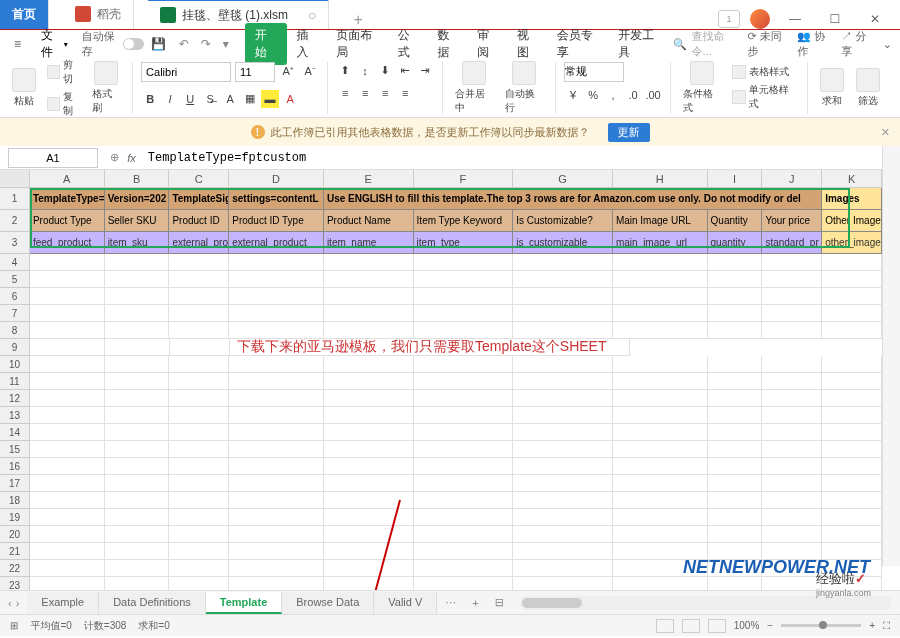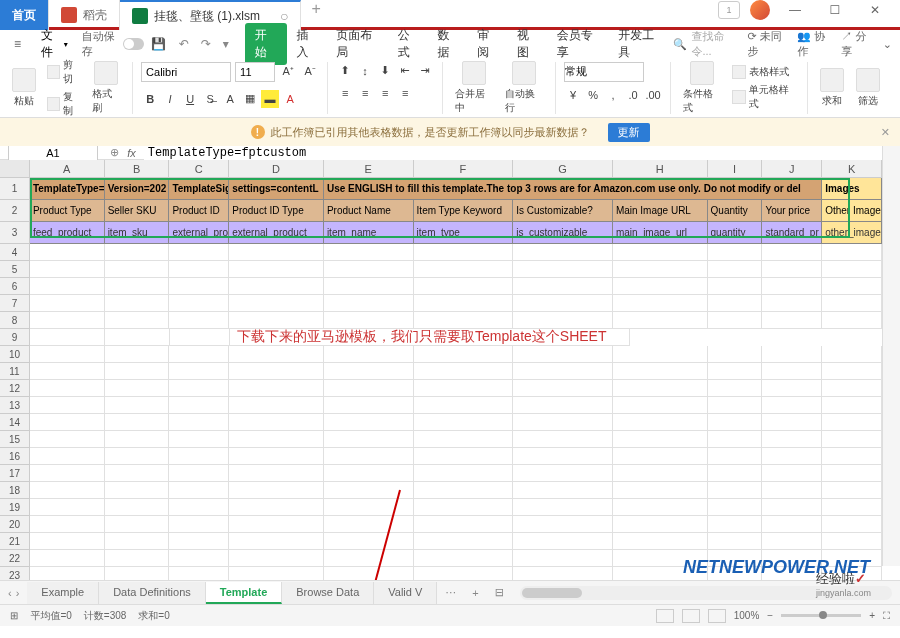--- a/index.html
+++ b/index.html
@@ -1,19 +1,19 @@
 <!DOCTYPE html>
 <html><head>
   <meta charset="utf-8">
   <style>
     * { margin: 0; padding: 0; box-sizing: border-box; }
     body { font-family: "Microsoft YaHei", Arial, sans-serif; font-size: 12px; background: #fff; width: 900px; height: 638px; overflow: hidden; position: relative; }
     
     
-    .titlebar { height: 30px; display: flex; align-items: flex-start; background: #fff; border-bottom: 3px solid #b91c1c; }
+    .titlebar { height: 30px; display: flex; align-items: flex-end; background: #fff; border-bottom: 1px solid #b91c1c; gap: 14px; }
     .tab { height: 30px; display: flex; align-items: center; padding: 0 12px; font-size: 12px; cursor: pointer; border-right: 1px solid #e0e0e0; }
     .tab.home { background: #2c7cd6; color: #fff; font-weight: bold; }
     .tab.wps { color: #666; }
     .tab.wps .wps-icon { width: 16px; height: 16px; background: #d14836; border-radius: 2px; margin-right: 6px; display: inline-block; }
     .tab.active { background: #fff; color: #333; border-top: 2px solid #2c7cd6; }
     .tab .xls-icon { width: 16px; height: 16px; background: #107c41; border-radius: 2px; margin-right: 6px; display: inline-block; }
     .tab .tab-close { margin-left: 8px; color: #999; font-size: 14px; }
     .tab-add { padding: 0 10px; color: #999; font-size: 16px; }
     .titlebar-right { margin-left: auto; display: flex; align-items: center; gap: 10px; padding-right: 10px; }
     .docs-icon { width: 22px; height: 18px; border: 1px solid #ccc; border-radius: 3px; display: flex; align-items: center; justify-content: center; font-size: 9px; color: #999; }
@@ -44,30 +44,30 @@
     .rb-small { display: flex; align-items: center; gap: 3px; padding: 1px 3px; }
     .rb-small .ico { width: 14px; height: 14px; background: #f0f0f0; border: 1px solid #ddd; }
     .font-row { display: flex; gap: 4px; margin-bottom: 4px; }
     .font-select { width: 90px; height: 20px; border: 1px solid #ccc; font-size: 11px; padding: 0 4px; }
     .size-select { width: 40px; height: 20px; border: 1px solid #ccc; font-size: 11px; padding: 0 4px; }
     .fmt-row { display: flex; gap: 2px; }
     .fmt-btn { width: 18px; height: 18px; border: 1px solid transparent; display: flex; align-items: center; justify-content: center; font-size: 11px; color: #444; }
     .fmt-btn.bold { font-weight: bold; }
     .fmt-btn.italic { font-style: italic; }
     .fmt-btn.underline { text-decoration: underline; }
-    .num-select { width: 80px; height: 20px; border: 1px solid #ccc; font-size: 11px; }
+    .num-select { width: 60px; height: 20px; border: 1px solid #ccc; font-size: 11px; }
     
     
     .warnbar { height: 28px; background: #fdf6e3; display: flex; align-items: center; justify-content: center; font-size: 11px; color: #8a6d3b; position: relative; }
     .warnbar .warn-icon { width: 14px; height: 14px; background: #f0ad4e; border-radius: 50%; margin-right: 6px; display: flex; align-items: center; justify-content: center; color: #fff; font-size: 10px; font-weight: bold; }
     .warnbar .update-btn { background: #2c7cd6; color: #fff; padding: 2px 10px; border-radius: 2px; margin-left: 18px; font-size: 11px; }
     .warnbar .close-warn { position: absolute; right: 10px; color: #999; }
     
     
-    .formulabar { height: 14px; display: flex; align-items: center; border-bottom: 1px solid #ddd; padding: 4px 8px; gap: 8px; }
+    .formulabar { height: 24px; display: flex; align-items: center; border-bottom: 1px solid #ddd; padding: 4px 8px; gap: 8px; }
     .namebox { width: 90px; height: 20px; border: 1px solid #ccc; font-size: 11px; padding: 0 6px; text-align: center; }
     .fx-group { display: flex; align-items: center; gap: 4px; }
     .fx-btn { padding: 2px 4px; color: #888; font-size: 11px; }
     .fx-label { font-style: italic; color: #666; font-size: 11px; }
     .formula-input { flex: 1; height: 20px; border: none; font-size: 12px; font-family: "Courier New", monospace; padding: 0 4px; outline: none; }
     
     
     .grid-area { position: relative; height: 420px; overflow: hidden; }
     .grid-container { position: absolute; left: 0; top: 0; right: 18px; bottom: 0; overflow: hidden; }
     .col-headers { display: flex; height: 18px; border-bottom: 1px solid #ccc; background: #f0f0f0; }

